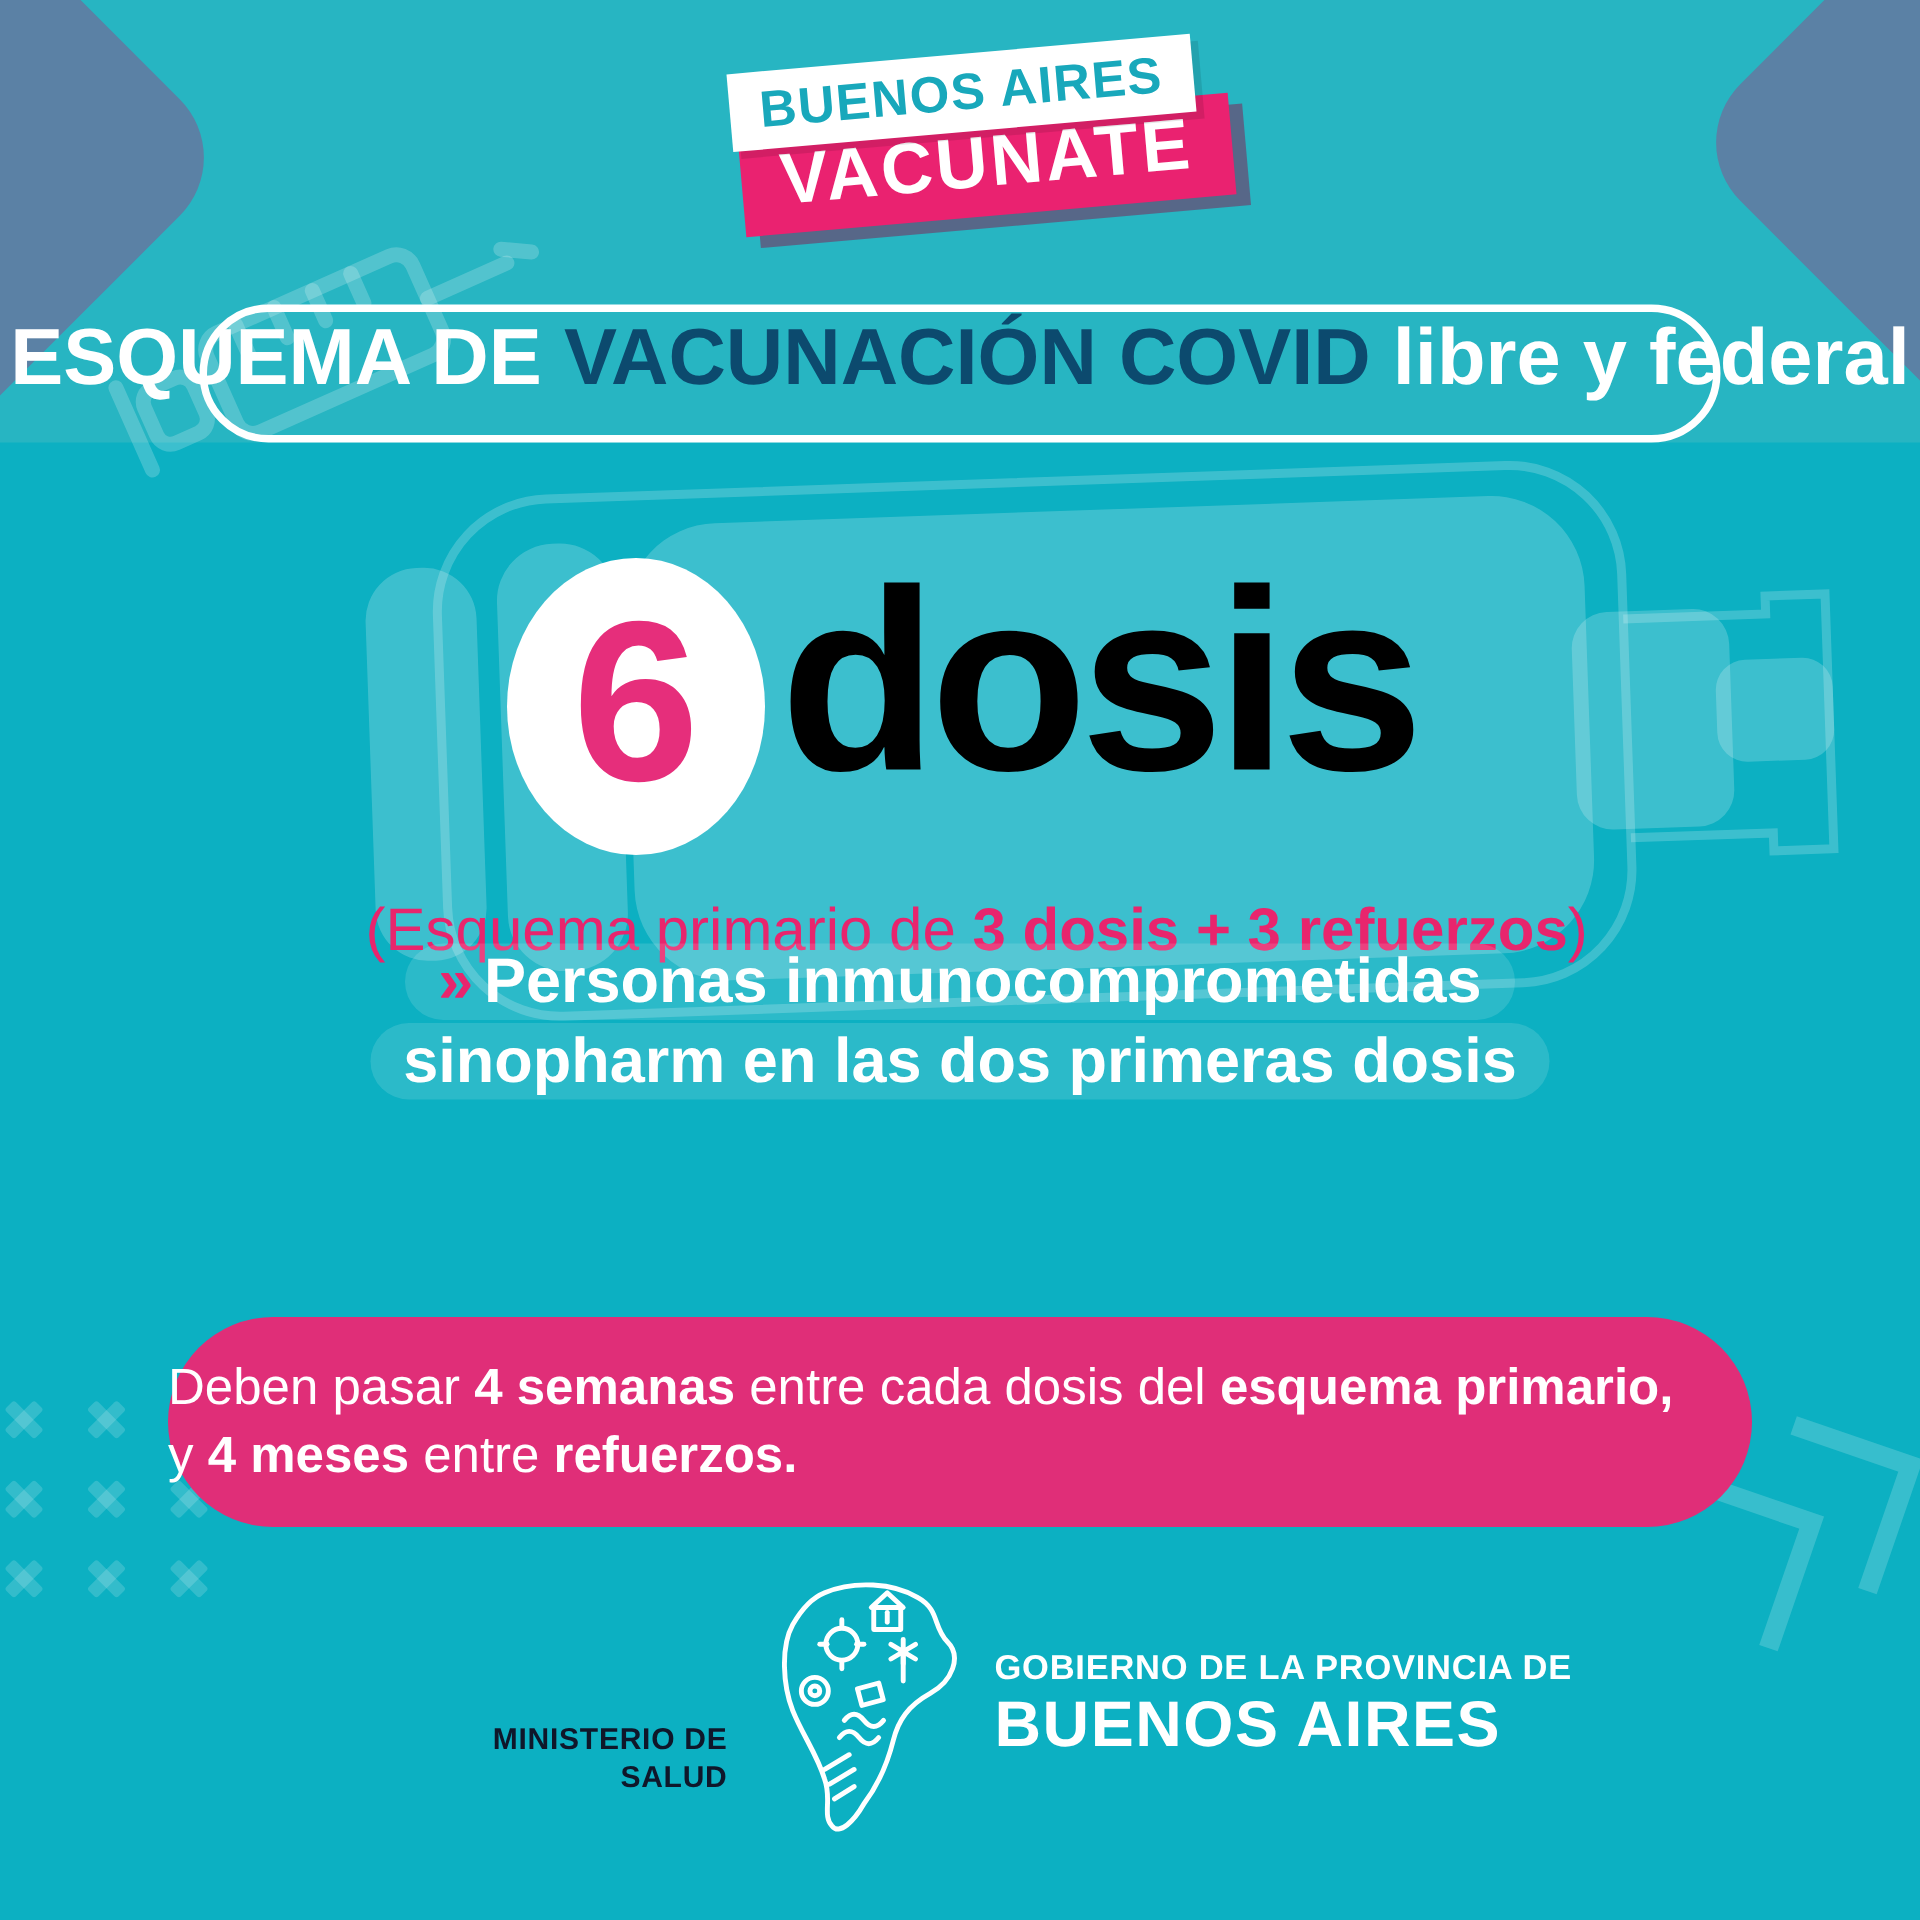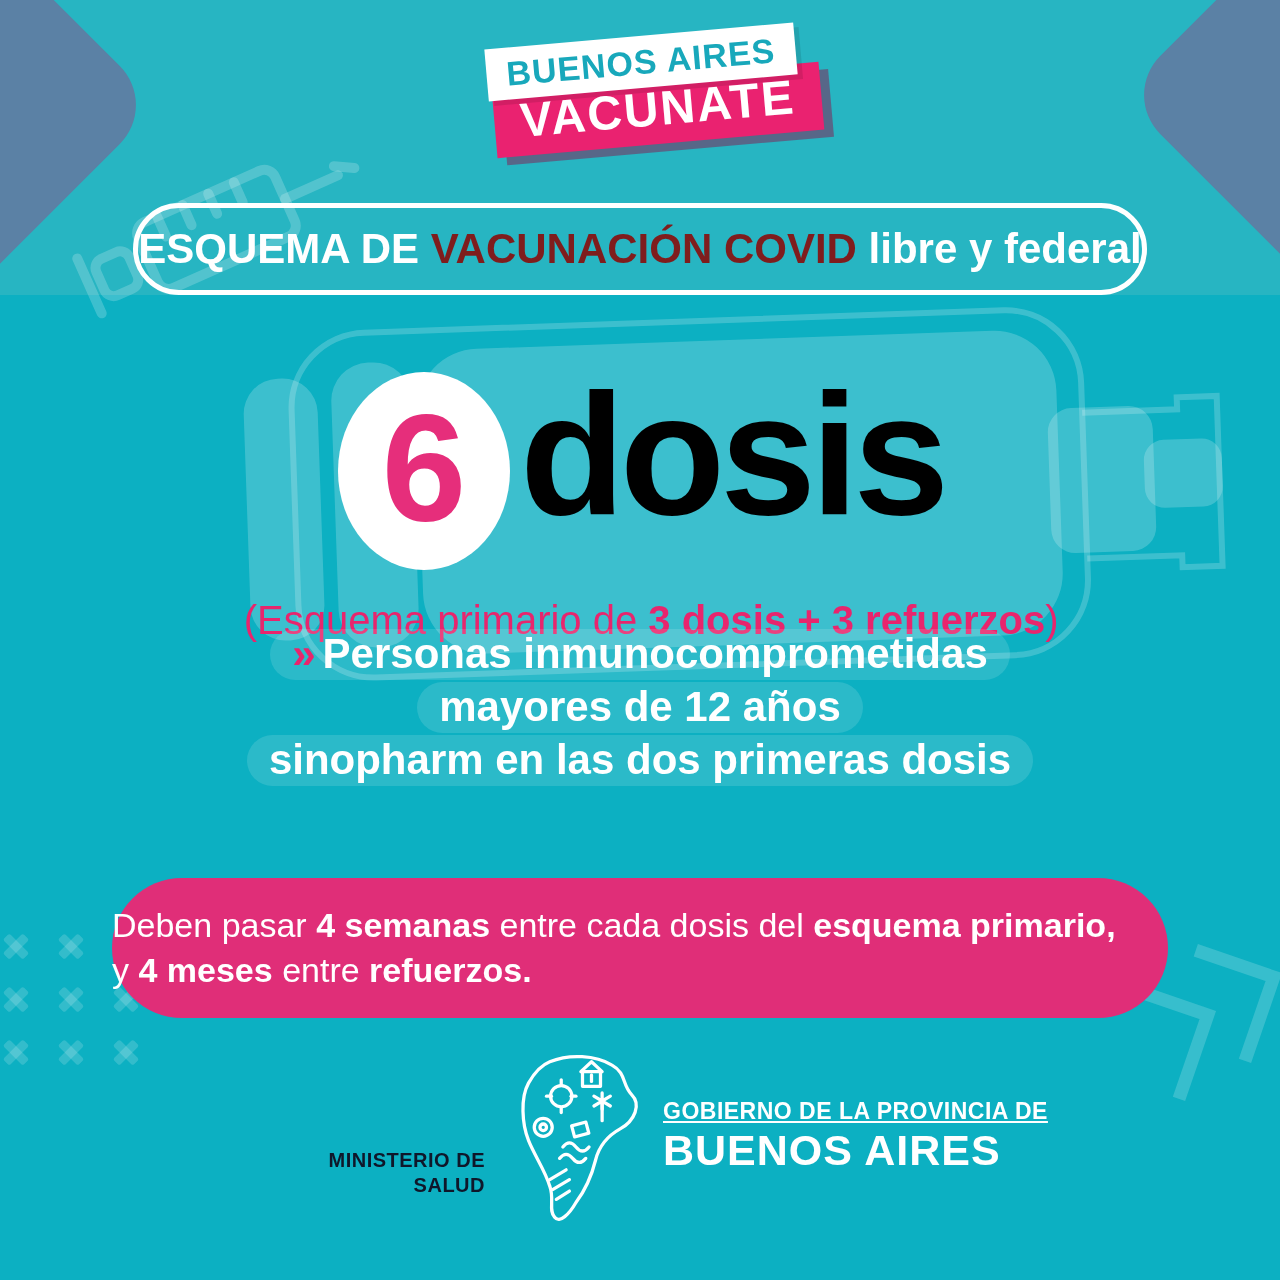--- a/index.html
+++ b/index.html
@@ -31,25 +31,25 @@
     left:494px;top:76px;background:#ea2270;color:#ffffff;
     font-size:48px;font-weight:bold;letter-spacing:2px;
     padding:5px 26px 8px 26px;transform:rotate(-5deg);
     box-shadow:9px 8px 0 rgba(146,8,66,0.45);z-index:5;white-space:nowrap;
   }
 
   
   .header-pill{
     left:133px;top:203px;width:1004px;height:82px;
     border:5px solid #ffffff;border-radius:48px;
-    display:flex;align-items:center;justify-content:center;
-    font-size:42px;font-weight:bold;white-space:pre;z-index:4;
+    display:flex;justify-content:center;
+    font-size:53px;font-weight:bold;white-space:pre;z-index:4;
   }
   .header-pill .w{color:#ffffff;}
-  .header-pill .p{color:#7f1d1d;}
+  .header-pill .p{color:#0c4a6e;}
 
   
   .dose-badge{
     left:338px;top:372px;width:172px;height:198px;background:#ffffff;
     border-radius:50%;display:flex;align-items:center;justify-content:center;z-index:3;
   }
   .dose-badge span{color:#e62e7b;font-size:152px;font-weight:bold;line-height:1;margin-top:-6px;}
   .dose-word{
     left:520px;top:368px;color:#000000;font-size:172px;font-weight:bold;
     letter-spacing:-5px;line-height:1;z-index:3;
@@ -98,21 +98,21 @@
   }
   .chev-dec-1{left:1180px;top:956px;}
   .chev-dec-2{left:1114px;top:994px;}
 
   
   .ministry{
     left:300px;top:1148px;width:185px;text-align:right;color:#0f172a;
     font-size:20px;font-weight:bold;line-height:25px;letter-spacing:0.5px;z-index:3;
   }
   .gov{left:663px;top:1096px;color:#ffffff;z-index:3;}
-  .gov .l1{font-size:23px;font-weight:bold;letter-spacing:0.5px;line-height:30px;text-decoration:underline;}
+  .gov .l1{font-size:23px;font-weight:bold;letter-spacing:0.5px;line-height:30px;}
   .gov .l2{font-size:43px;font-weight:bold;letter-spacing:1px;line-height:48px;}
 </style>
 </head>
 <body>
 
 <div class="abs band-top"></div>
 <div class="abs corner corner-left"></div>
 <div class="abs corner corner-right"></div>
 
 <svg class="abs wm" style="left:50px;top:130px;" width="340" height="200" viewBox="0 0 340 200">
@@ -156,23 +156,20 @@
   <span>6</span>
 </div>
 <div class="abs dose-word">dosis</div>
 <div class="abs hero-sub">
   <span>(Esquema primario de </span><b>3 dosis + 3 refuerzos</b><span>)</span>
 </div>
 
 <div class="abs bullets">
   <div class="row">
     <span class="hl"><span class="chev">»</span><span>Personas inmunocomprometidas</span></span>
-  </div>
-  <div class="row">
-    <span class="hl"><span>mayores de 12 años</span></span>
   </div>
   <div class="row">
     <span class="hl"><span>sinopharm en las dos primeras dosis</span></span>
   </div>
 </div>
 
 <div class="abs pink-banner">
   <div><span>Deben pasar </span><b>4 semanas</b><span> entre cada dosis del </span><b>esquema primario,</b></div>
   <div><span>y </span><b>4 meses</b><span> entre </span><b>refuerzos.</b></div>
 </div>

